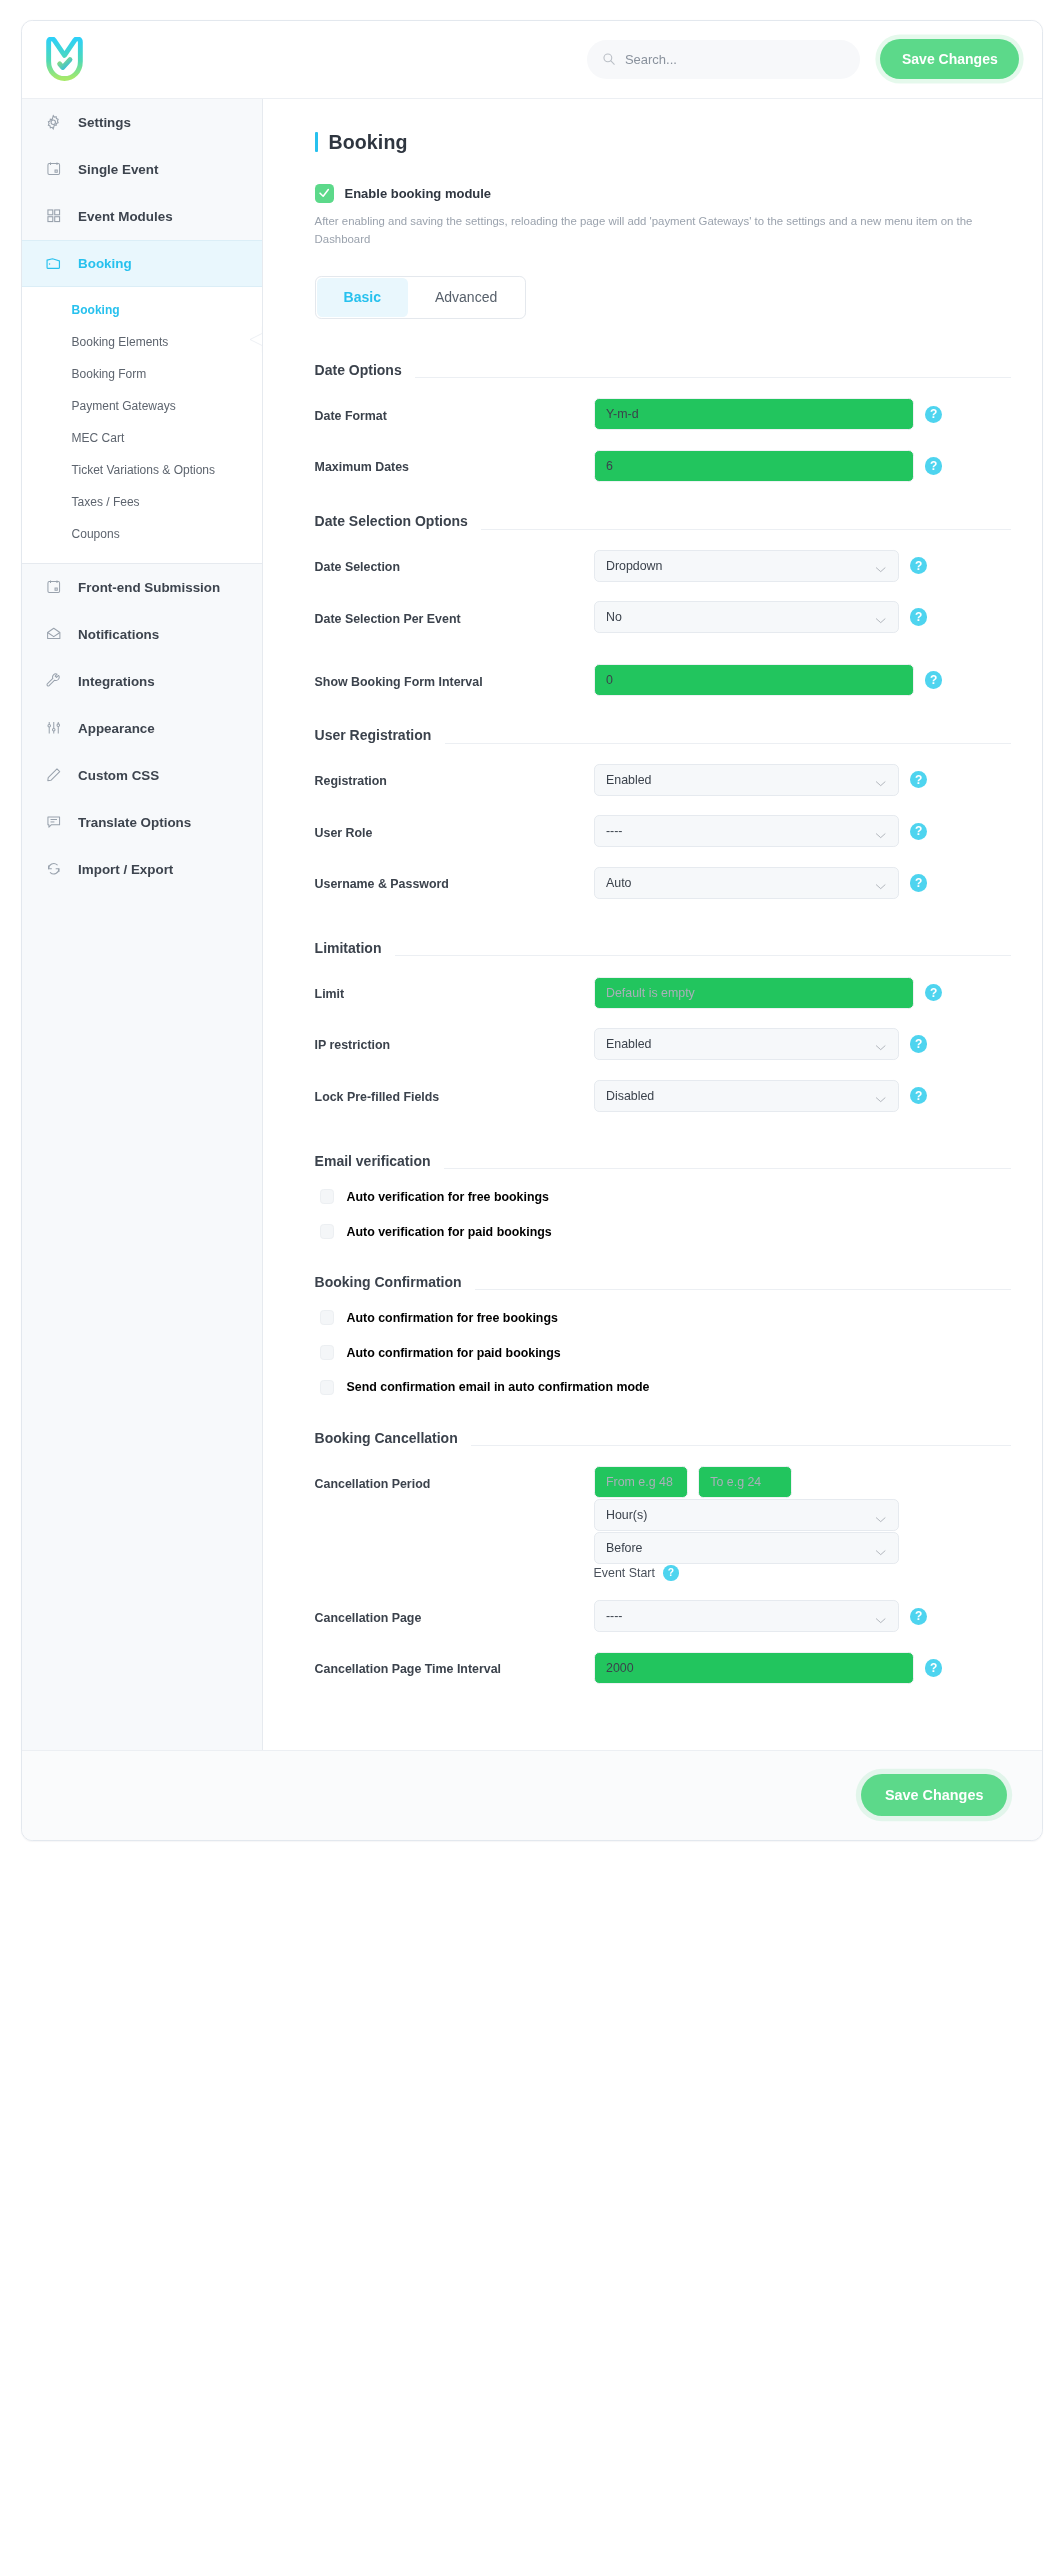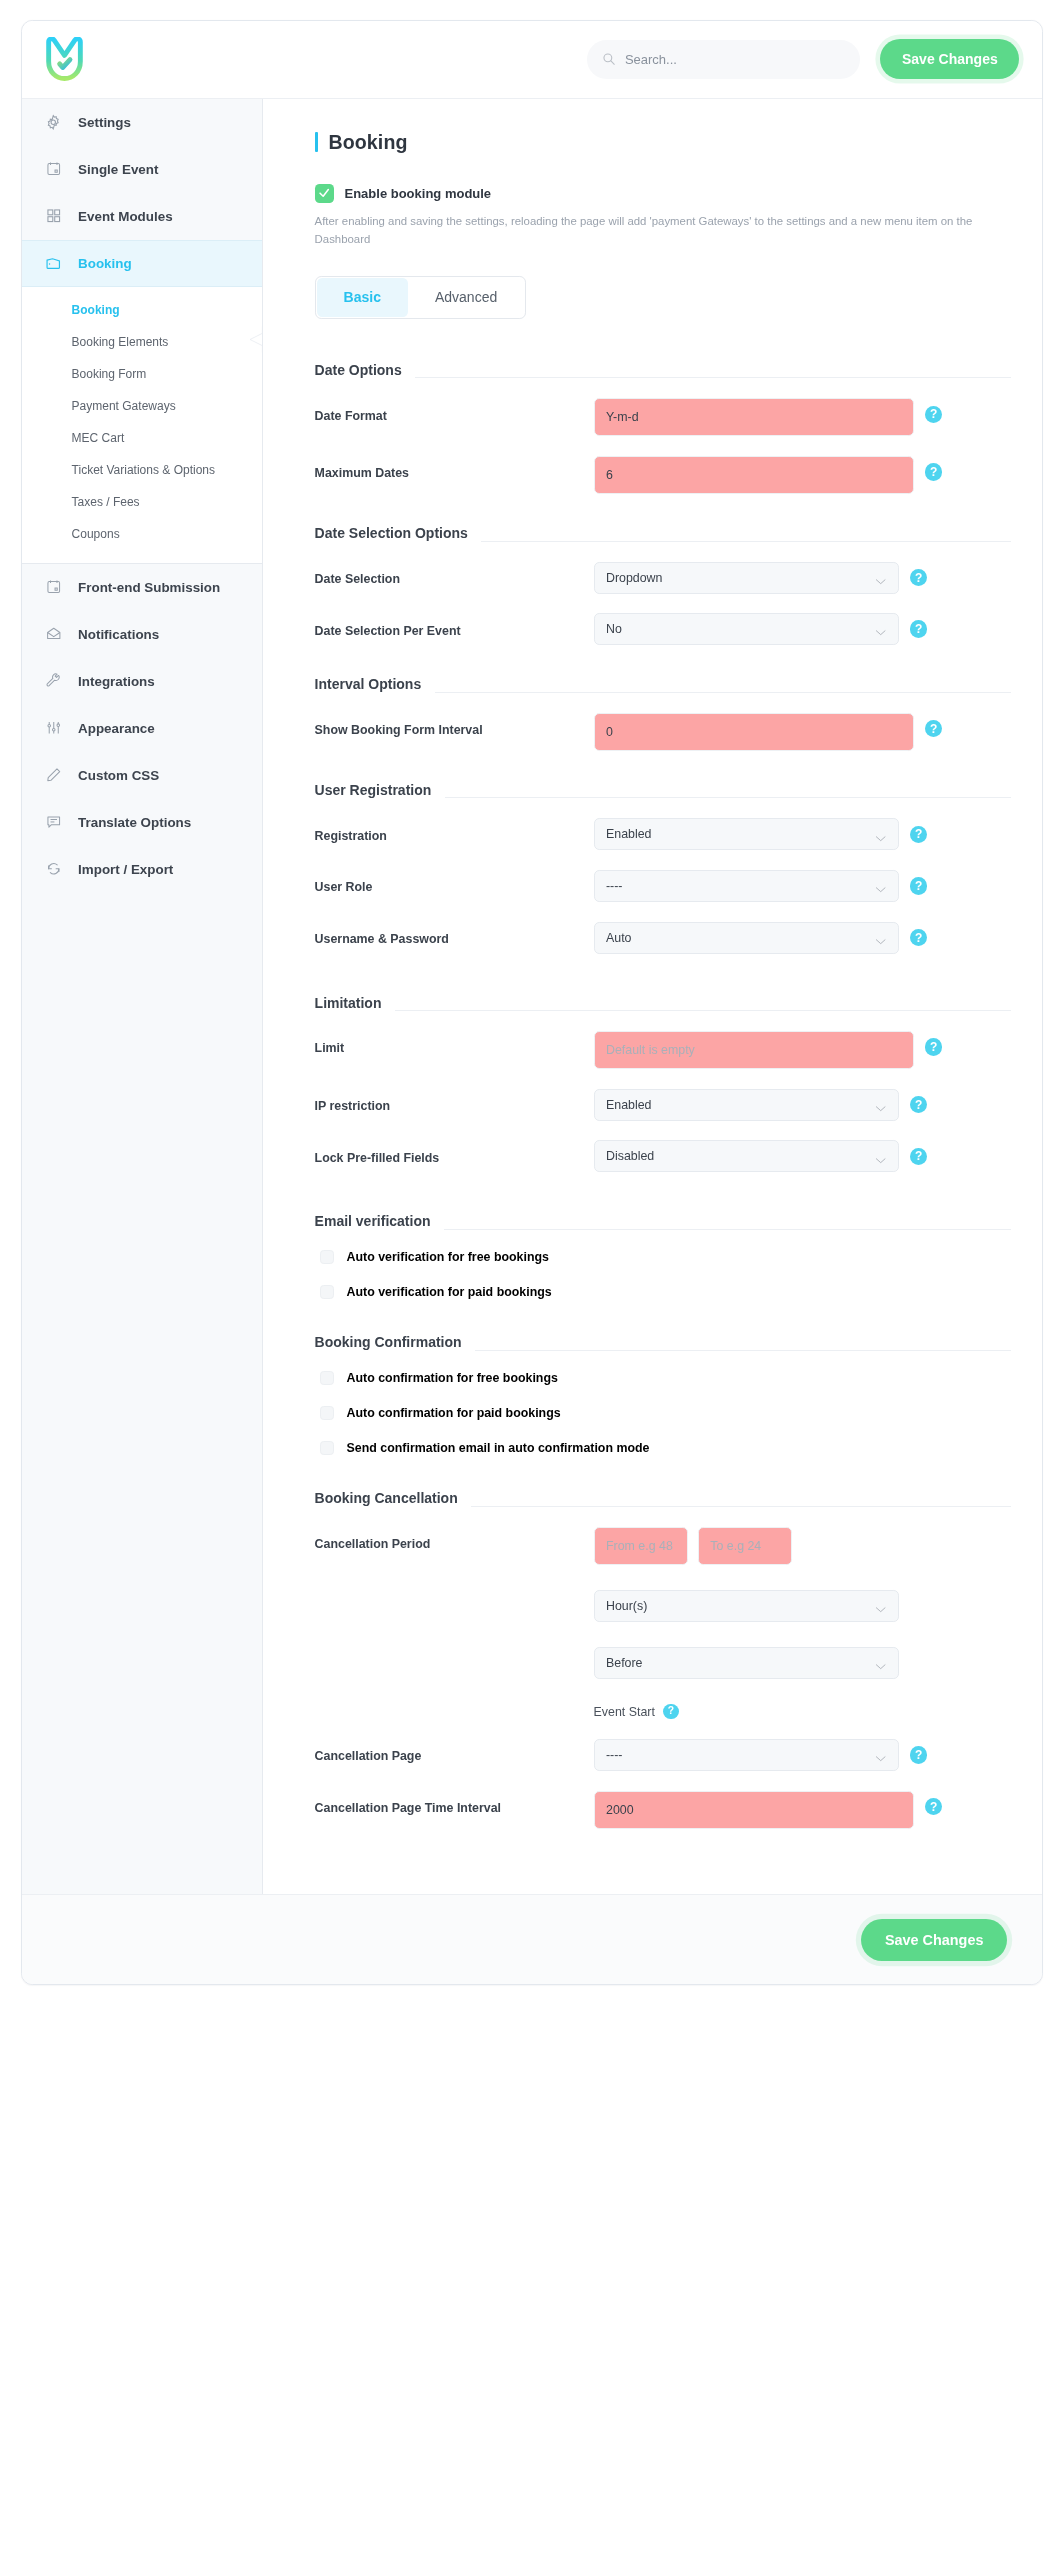--- a/index.html
+++ b/index.html
@@ -160,25 +160,25 @@
     display: flex; align-items: flex-start;
     min-height: 31px;
     margin-bottom: 19.6px;
   }
   .field-label {
     width: 279px; flex: 0 0 279px;
     font-size: 12.4px; font-weight: bold; color: #3b424c;
     padding-top: 10.3px;
   }
   .field-control { flex: 1 1 auto; display:flex; align-items: flex-start; gap: 11.4px; flex-wrap: wrap;}
-  .ctrl-stack { display: flex; flex-direction: column; gap: 25px; }
+  .ctrl-stack { display: flex; flex-direction: column; gap: 1px; }
 
   .text-input {
-    width: 320px; height: 38px;
-    background: #fca5a5;
+    width: 320px; height: 32px;
+    background: #22c55e;
     border: 0.5px solid #eef1f4;
     border-radius: 5.2px;
     padding: 0 11.4px;
     font-size: 12.4px;
     color: #3b424c;
     font-family: "Liberation Sans", sans-serif;
     outline: none;
   }
   .text-input::placeholder { color: #a9b0b9; }
   .text-input.small { width: 94px; }
@@ -506,24 +506,20 @@
                     </svg>
               </span>
             </div>
             <span class="help-ico">?</span>
           </div>
         </div>
       </div>
 
       
       <div class="section" style="margin-top:31px">
-        <div class="section-head">
-          <span class="section-title">Interval Options</span>
-          <span class="section-rule"></span>
-        </div>
         <div class="field-row">
           <div class="field-label">Show Booking Form Interval</div>
           <div class="field-control">
             <input class="text-input" type="text" value="0" style="">
             <span class="help-ico">?</span>
           </div>
         </div>
       </div>
 
       

